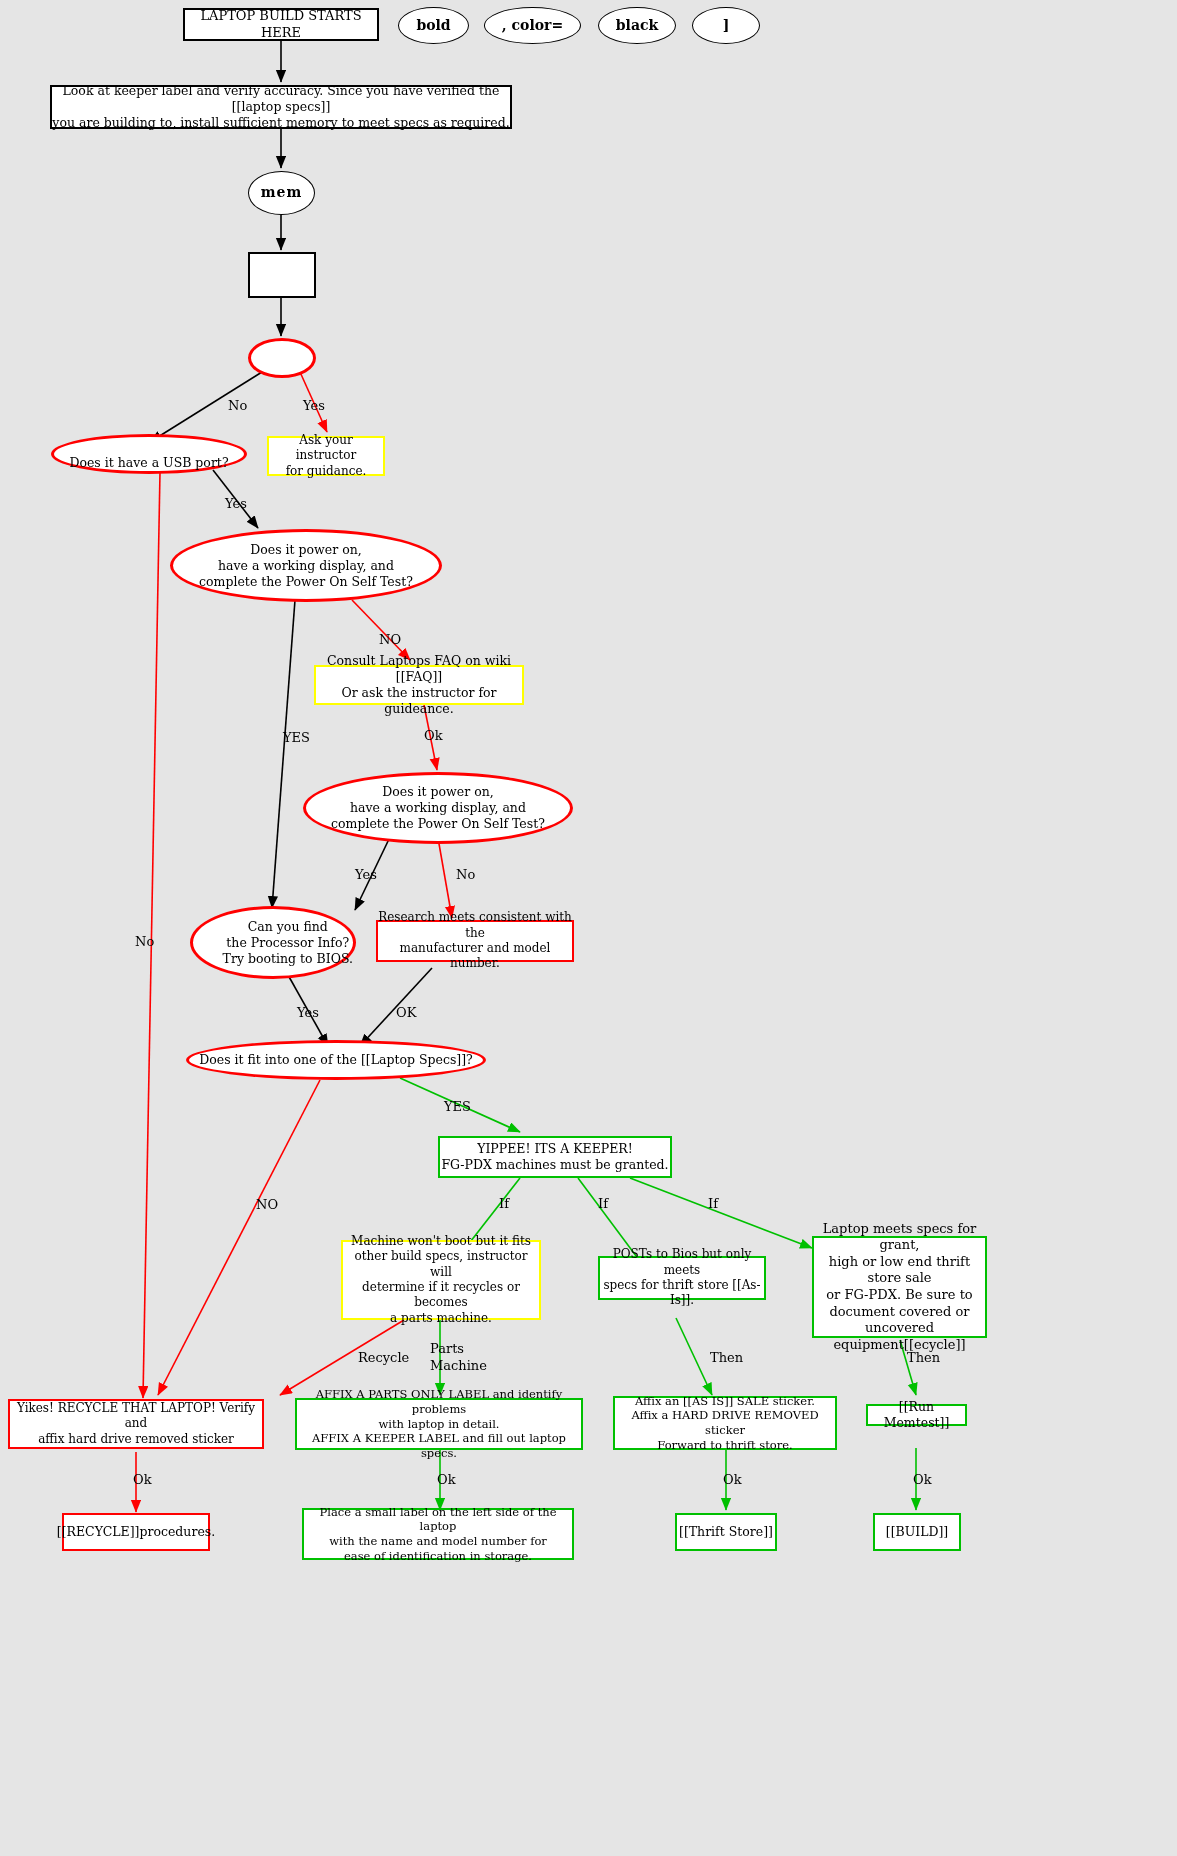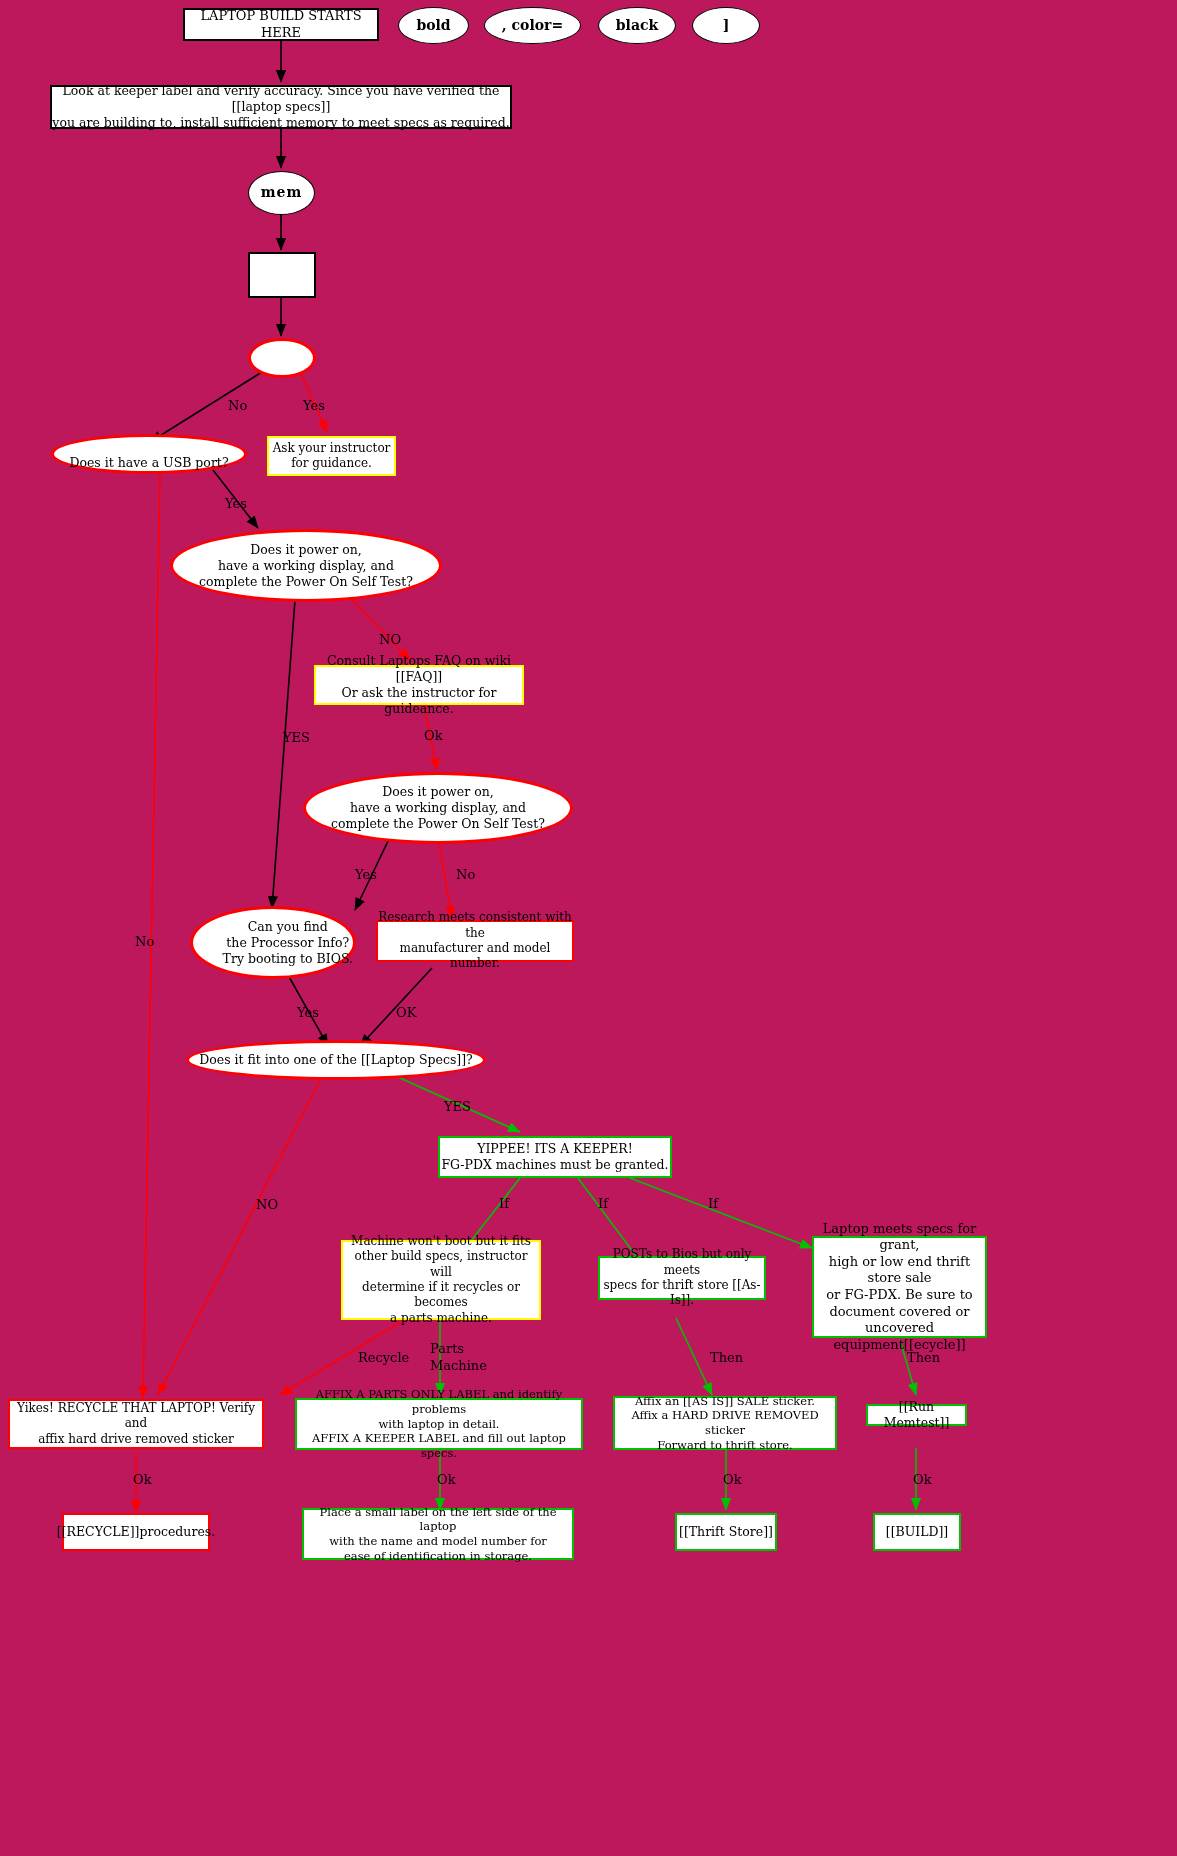--- a/index.html
+++ b/index.html
@@ -1,16 +1,16 @@
 <!DOCTYPE html>
 <html><head>
 <meta charset="utf-8">
 <style>
   html,body{margin:0;padding:0;background:#ffffff;}
-  #canvas{position:relative;width:1177px;height:1856px;background:#be185d;
+  #canvas{position:relative;width:1177px;height:1856px;background:#e5e5e5;
           font-family:"DejaVu Serif","Liberation Serif",serif;}
   svg.edges{position:absolute;left:0;top:0;width:1177px;height:1856px;pointer-events:none;}
   .node{position:absolute;box-sizing:border-box;display:flex;align-items:center;
         justify-content:center;text-align:center;background:#fff;}
   .node .txt{line-height:1.28;white-space:pre-line;}
   .box{border:2px solid #000;}
   .box.black{border:2.5px solid #000;}
   .box.red{border:2.5px solid #ff0000;}
   .box.yellow{border:2.5px solid #ffff00;}
   .box.green{border:2.5px solid #00c000;}
@@ -97,21 +97,21 @@
   </div>
 
   <div class="node box black" style="left:248px;top:252px;width:68px;height:46px;font-size:12px;">
     <span class="txt"></span>
   </div>
 
   <div class="node ell red" style="left:248px;top:338px;width:68px;height:40px;font-size:12px;">
     <span class="txt"></span>
   </div>
 
-  <div class="node box yellow" style="left:267px;top:436px;width:129px;height:40px;font-size:12px;">
+  <div class="node box yellow" style="left:267px;top:436px;width:118px;height:40px;font-size:12px;">
     <span class="txt">Ask your instructor
 for guidance.</span>
   </div>
 
   <div class="node ell red" style="left:51px;top:434px;width:196px;height:40px;font-size:12.5px;align-items:flex-end;">
     <span class="txt">Does it have a USB port?</span>
   </div>
 
   <div class="node ell red" style="left:170px;top:529px;width:272px;height:73px;font-size:12.5px;">
     <span class="txt">Does it power on,

